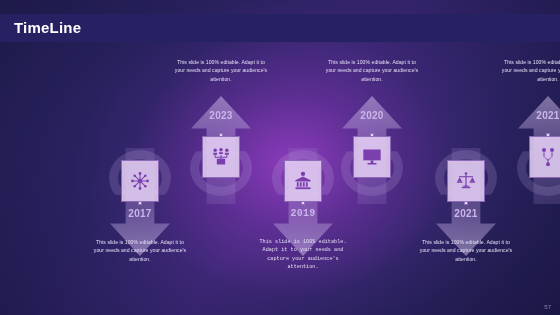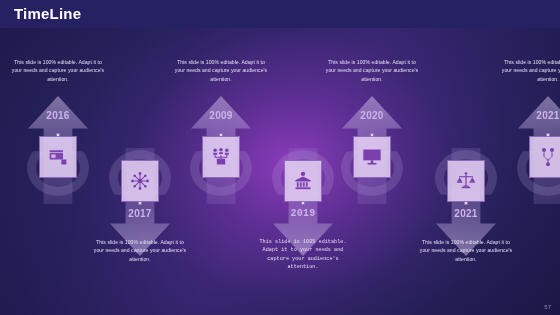--- a/index.html
+++ b/index.html
@@ -20,21 +20,21 @@
       linear-gradient(125deg, #262159 0%, #2b2364 28%, #3c2878 52%, #2c2465 76%, #221d51 100%);
   }
   .vignette {
     position:absolute; inset:0;
     background:radial-gradient(ellipse 78% 92% at 50% 50%, rgba(0,0,0,0) 40%, rgba(16,14,48,0.55) 100%);
     pointer-events:none;
   }
 
   
   .header {
-    position:absolute; top:0; left:0;
+    position:absolute; top:14px; left:0;
     width:560px; height:28px;
     background:#262163;
     z-index:20;
   }
   .header-title {
     position:absolute; left:14px; top:5px;
     font-size:15px; font-weight:bold; color:#ffffff;
     letter-spacing:0.2px;
   }
 
@@ -129,34 +129,20 @@
 <div class="slide">
 
   <div class="vignette"></div>
 
   <div class="header">
     <div class="header-title">TimeLine</div>
   </div>
 
   <div class="timeline">
 
-    <div class="node" style="left:10px;">
-      <div class="desc desc-top">This slide is 100% editable. Adapt it to your needs and capture your audience's attention.</div>
-      <div class="swoosh swoosh-up"></div>
-      <div class="arrow arrow-up"></div>
-      <div class="year year-up">2016</div>
-      <div class="card card-up">
-        <div class="pin pin-top"></div>
-        <svg viewBox="0 0 24 24">
-          <path d="M2 4h16v2H2zM2 7h16v8H2zm2 2v4h5V9zm7 0h5v1.5h-5zm0 2.5h5V13h-5z" opacity="0.95"></path>
-          <path d="M16 15h6v6h-6z"></path>
-          <path d="M17.2 16.2h1.3v1.3h-1.3zm2.3 0h1.3v1.3h-1.3zm-2.3 2.3h1.3v1.3h-1.3zm2.3 0h1.3v1.3h-1.3z" fill="#e2cef3"></path>
-        </svg>
-      </div>
-    </div>
 
     <div class="node" style="left:92px;">
       <div class="swoosh swoosh-down"></div>
       <div class="arrow arrow-down"></div>
       <div class="year year-down">2017</div>
       <div class="card card-down">
         <div class="pin pin-bottom"></div>
         <svg viewBox="0 0 24 24">
           <circle cx="12" cy="12" r="2.6"></circle>
           <circle cx="12" cy="3" r="1.7"></circle>
@@ -171,21 +157,21 @@
           <path d="M5.95 5.1l13 13-.85.85-13-13zM18.05 5.1l.85.85-13 13-.85-.85z"></path>
         </svg>
       </div>
       <div class="desc desc-bottom">This slide is 100% editable. Adapt it to your needs and capture your audience's attention.</div>
     </div>
 
     <div class="node" style="left:173px;">
       <div class="desc desc-top">This slide is 100% editable. Adapt it to your needs and capture your audience's attention.</div>
       <div class="swoosh swoosh-up"></div>
       <div class="arrow arrow-up"></div>
-      <div class="year year-up">2009</div>
+      <div class="year year-up">2023</div>
       <div class="card card-up">
         <div class="pin pin-top"></div>
         <svg viewBox="0 0 24 24">
           <circle cx="5" cy="4" r="2.1"></circle>
             <circle cx="12" cy="3.2" r="2.1"></circle>
             <circle cx="19" cy="4" r="2.1"></circle>
           <path d="M2.6 7h4.8v2.2H2.6zM9.6 6.2h4.8v2.2H9.6zM16.6 7h4.8v2.2h-4.8z"></path>
           <path d="M4.4 9.4h1.2v2.4h12.8v-2.4h1.2v3.6H4.4z"></path>
           <path d="M11.4 9.4h1.2v4.6h-1.2z"></path>
           <path d="M7 14h10v7H7z"></path>

